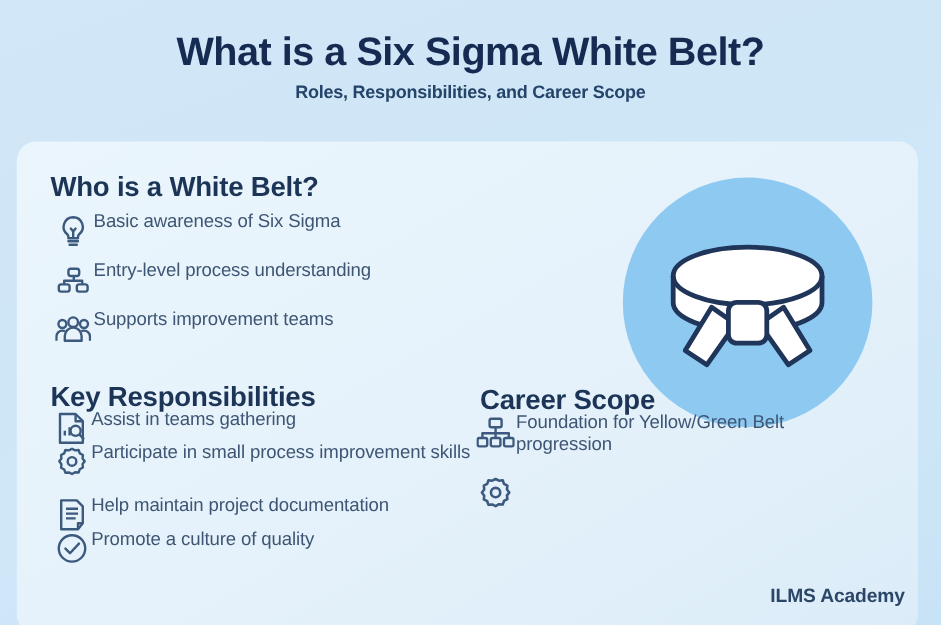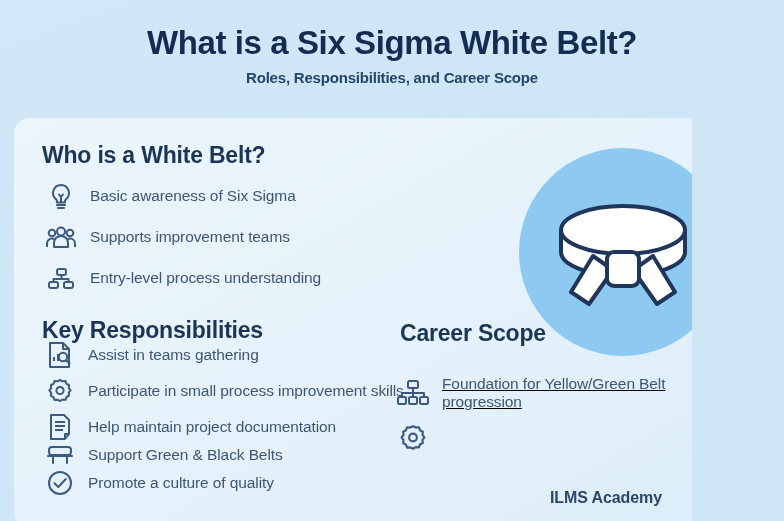--- a/index.html
+++ b/index.html
@@ -8,21 +8,21 @@
   }
   body {
     width: 784px;
     height: 521px;
     overflow: hidden;
     font-family: "Liberation Sans", sans-serif;
     background: #cfe6f7;
   }
   .poster {
     position: relative;
-    width: 692px;
+    width: 784px;
     height: 521px;
     background: linear-gradient(160deg, #d2e7f8 0%, #cfe6f7 35%, #cfe7f8 60%, #c9e3f6 100%);
     overflow: hidden;
   }
 
   
   .header {
     position: absolute;
     top: 0; left: 0;
     width: 784px;
@@ -89,26 +89,26 @@
   #career-head { left: 400px; top: 320px; }
 
   .list {
     position: absolute;
     margin: 0;
     padding: 0;
     list-style: none;
   }
   #who-list    { left: 44px;  top: 176px; width: 420px; }
   #resp-list   { left: 44px;  top: 341px; width: 360px; }
-  #career-list { left: 396px; top: 368px; width: 330px; text-decoration: underline; }
+  #career-list { left: 396px; top: 344px; width: 330px; }
 
   .item {
     display: flex;
-    align-items: center;
-    gap: 12px;
+    align-items: flex-start;
+    gap: 0;
   }
   .item .ico {
     flex: 0 0 auto;
     width: 34px;
     height: 34px;
     display: flex;
     align-items: center;
     justify-content: center;
     color: #3c5a7e;
   }
@@ -177,42 +177,42 @@
         <svg width="26" height="28" viewBox="0 0 26 28" fill="none" stroke="currentColor" stroke-width="2" stroke-linecap="round" stroke-linejoin="round">
           <path d="M13 2a8 8 0 0 0-5 14.2c.7.6 1 1.4 1 2.3v1h8v-1c0-.9.3-1.7 1-2.3A8 8 0 0 0 13 2z"></path>
           <path d="M9 22h8M10 25h6"></path>
           <path d="M13 19v-5M13 14l-2-2.5M13 14l2-2.5"></path>
         </svg>
       </span>
       <span class="txt">Basic awareness of Six Sigma</span>
     </li>
     <li class="item">
       <span class="ico">
+        <svg width="28" height="24" viewBox="0 0 28 24" fill="none" stroke="currentColor" stroke-width="2" stroke-linejoin="round">
+          <rect x="10" y="2" width="9" height="6" rx="2"></rect>
+          <rect x="2" y="15" width="9" height="6" rx="2"></rect>
+          <rect x="17" y="15" width="9" height="6" rx="2"></rect>
+          <path d="M14.5 8v4M6.5 15v-3h15v3"></path>
+        </svg>
+      </span>
+      <span class="txt">Entry-level process understanding</span>
+    </li>
+    <li class="item">
+      <span class="ico">
         <svg width="30" height="24" viewBox="0 0 30 24" fill="none" stroke="currentColor" stroke-width="2" stroke-linejoin="round">
           <circle cx="6" cy="7" r="3.3"></circle>
           <circle cx="24" cy="7" r="3.3"></circle>
           <circle cx="15" cy="5.5" r="4"></circle>
           <path d="M1 21v-3.5a5 5 0 0 1 5-5h0a5 5 0 0 1 2.2.5"></path>
           <path d="M29 21v-3.5a5 5 0 0 0-5-5h0a5 5 0 0 0-2.2.5"></path>
           <path d="M8 21v-4a7 7 0 0 1 14 0v4z"></path>
         </svg>
       </span>
       <span class="txt">Supports improvement teams</span>
     </li>
-    <li class="item">
-      <span class="ico">
-        <svg width="28" height="24" viewBox="0 0 28 24" fill="none" stroke="currentColor" stroke-width="2" stroke-linejoin="round">
-          <rect x="10" y="2" width="9" height="6" rx="2"></rect>
-          <rect x="2" y="15" width="9" height="6" rx="2"></rect>
-          <rect x="17" y="15" width="9" height="6" rx="2"></rect>
-          <path d="M14.5 8v4M6.5 15v-3h15v3"></path>
-        </svg>
-      </span>
-      <span class="txt">Entry-level process understanding</span>
-    </li>
   </ul>
 
   <div class="section-head" id="resp-head">Key Responsibilities</div>
   <ul class="list" id="resp-list">
     <li class="item">
       <span class="ico">
         <svg width="26" height="28" viewBox="0 0 26 28" fill="none" stroke="currentColor" stroke-width="2" stroke-linejoin="round">
           <path d="M3 2h13l6 6v18H3z"></path>
           <path d="M16 2v6h6"></path>
           <path d="M7 20v-4M11 20v-7"></path>
@@ -236,30 +236,20 @@
         <svg width="24" height="28" viewBox="0 0 24 28" fill="none" stroke="currentColor" stroke-width="2" stroke-linejoin="round">
           <path d="M3 2h13l5 5v14l-4 5H3z"></path>
           <path d="M17 26v-5h4"></path>
           <path d="M7 9h10M7 13h10M7 17h8"></path>
         </svg>
       </span>
       <span class="txt">Help maintain project documentation</span>
     </li>
     <li class="item">
       <span class="ico">
-        <svg width="28" height="24" viewBox="0 0 28 24" fill="none" stroke="currentColor" stroke-width="2" stroke-linejoin="round">
-          <rect x="3" y="4" width="22" height="8" rx="3"></rect>
-          <path d="M2 13h24" stroke-linecap="round"></path>
-          <path d="M7 13v7M21 13v7" stroke-linecap="round"></path>
-        </svg>
-      </span>
-      <span class="txt">Support Green &amp; Black Belts</span>
-    </li>
-    <li class="item">
-      <span class="ico">
         <svg width="26" height="26" viewBox="0 0 26 26" fill="none" stroke="currentColor" stroke-width="2" stroke-linecap="round" stroke-linejoin="round">
           <circle cx="13" cy="13" r="11"></circle>
           <path d="M7.5 13.2l3.8 3.8L18.8 9"></path>
         </svg>
       </span>
       <span class="txt">Promote a culture of quality</span>
     </li>
   </ul>
 
   <div class="section-head" id="career-head">Career Scope</div>

